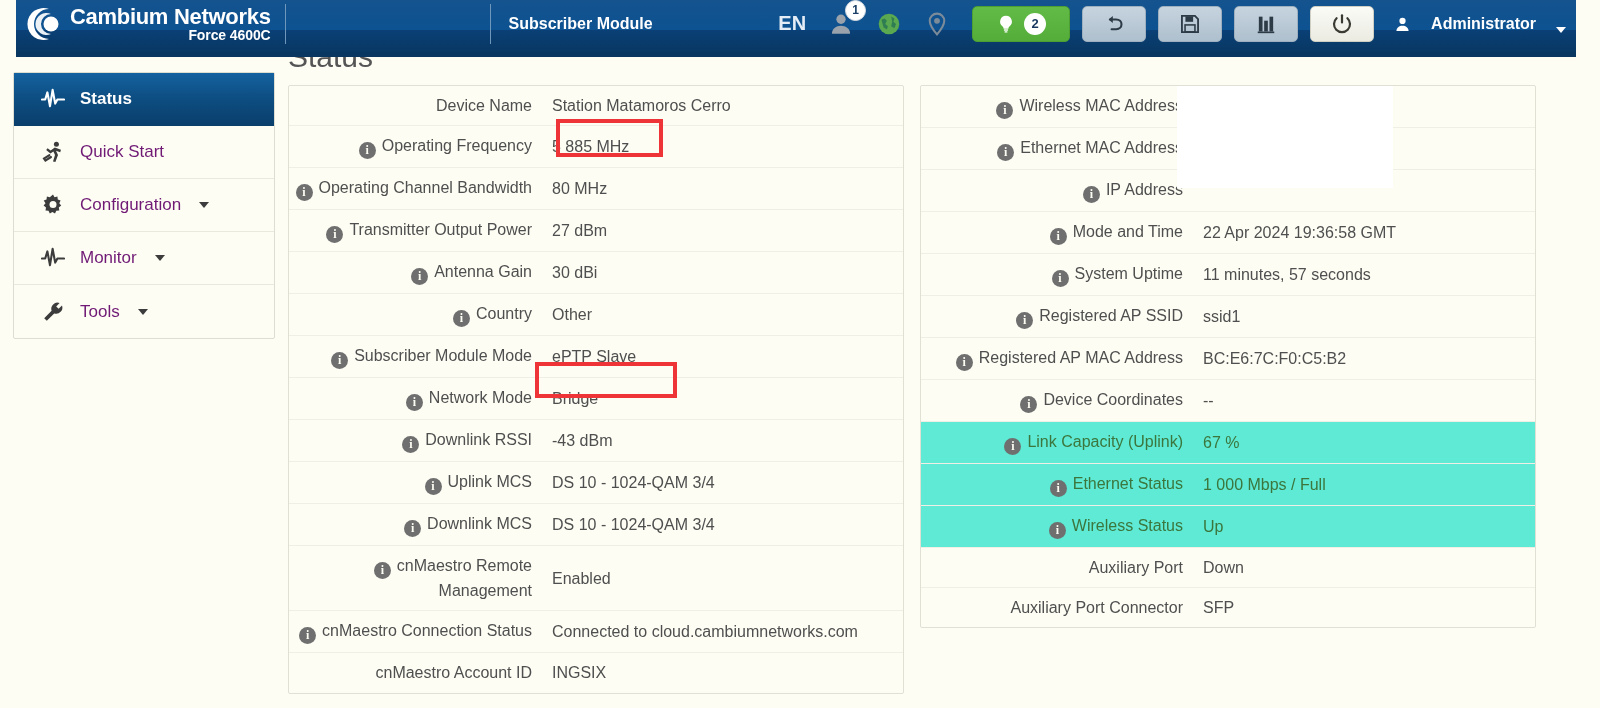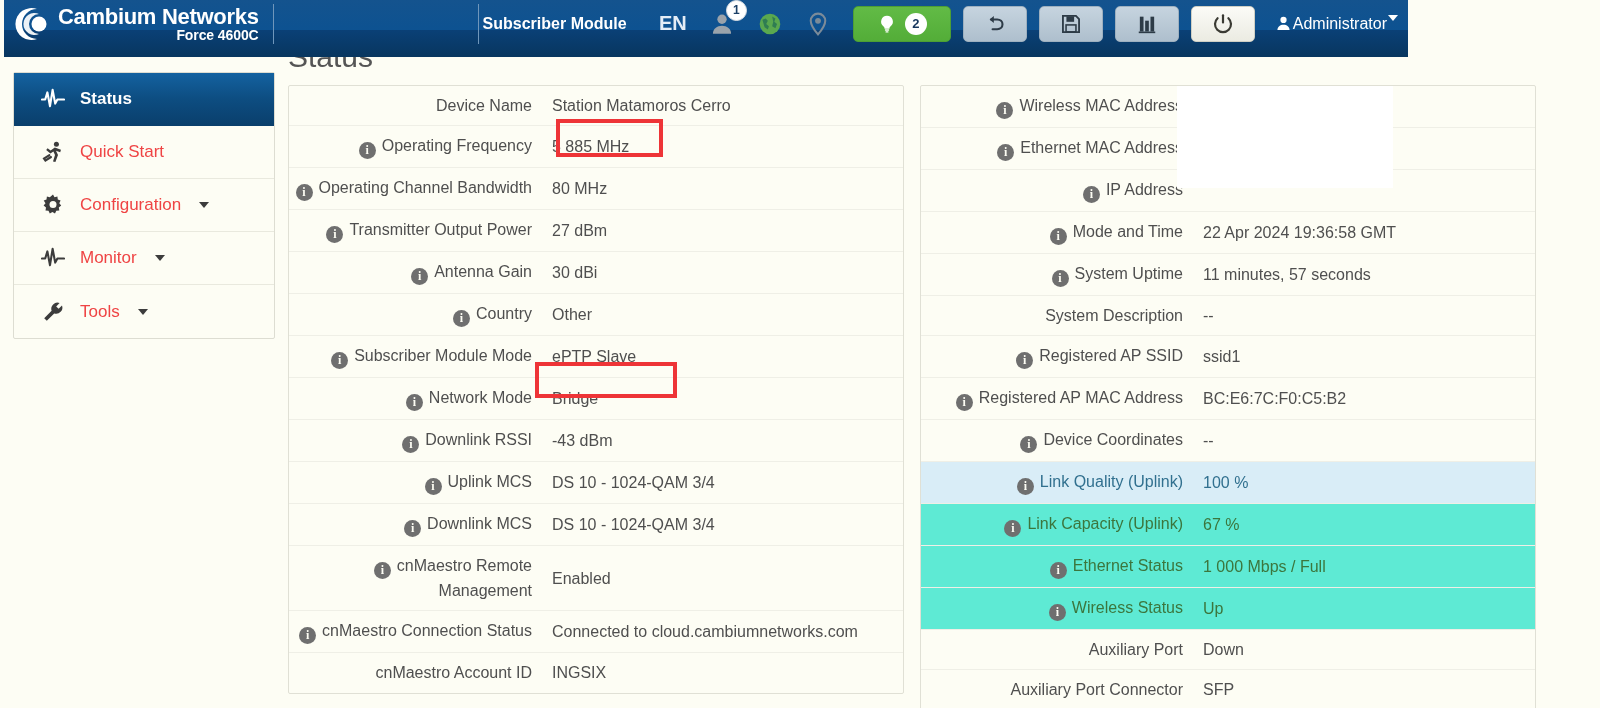--- a/index.html
+++ b/index.html
@@ -5,22 +5,22 @@
   * { box-sizing: border-box; margin: 0; padding: 0; }
   html, body {
     width: 1600px; height: 708px;
     font-family: "Liberation Sans", sans-serif;
     background: #fdfdf4;
     overflow: hidden;
   }
 
   
   .topbar {
-    position: absolute; top: 0; left: 4px;
-    width: 1404px; height: 57px;
+    position: absolute; top: 0; left: 16px;
+    width: 1560px; height: 57px;
     background: linear-gradient(to bottom, #14538e 0%, #0d5291 52%, #0a4076 53%, #08365f 100%);
     z-index: 40;
     display: flex; align-items: flex-start;
   }
   .topbar-inner { display:flex; align-items:center; width:100%; height:47px; }
 
   .brand { display: flex; align-items: center; padding-left: 8px; height: 47px; }
   .brand-logo { width: 40px; height: 40px; flex: 0 0 40px; position: relative; }
   .brand-text { margin-left: 6px; line-height: 1.05; }
   .brand-name {
@@ -29,21 +29,21 @@
   }
   .brand-model {
     color: #ffffff; font-size: 14px; text-align: right; font-weight: 600;
     letter-spacing: -0.1px;
   }
   .vsep { width: 1px; height: 40px; background: #6f96bb; margin: 0 14px; flex: 0 0 1px; }
   .vsep2 { width: 1px; height: 40px; background: #6f96bb; flex: 0 0 1px; }
 
   .page-mode {
     color: #ffffff; font-size: 16px; font-weight: bold;
-    margin-left: 4px; white-space: nowrap;
+    margin-left: 18px; white-space: nowrap;
   }
 
   .hdr-spacer { flex: 1 1 auto; }
 
   .hdr-right { display: flex; align-items: center; gap: 0; padding-right: 10px; height: 47px; }
 
   .lang { color: #e4edf6; font-size: 20px; font-weight: bold; margin-right: 22px; }
 
   .icon-wrap { position: relative; margin-right: 22px; display:flex; align-items:center; }
   .badge {
@@ -72,38 +72,38 @@
     border: 1px solid #9eb0bf; border-radius: 5px;
     width: 64px; height: 36px; margin-right: 12px;
     display: flex; align-items: center; justify-content: center;
   }
   .btn-white {
     background: linear-gradient(to bottom,#fbfbf7,#ebebe2);
     border: 1px solid #cfcfc4; border-radius: 5px;
     width: 64px; height: 36px; margin-right: 20px;
     display: flex; align-items: center; justify-content: center;
   }
-  .admin { display: flex; align-items: flex-start; gap: 1px; color: #ffffff;
-           font-size: 16px; font-weight: normal; white-space: nowrap; }
+  .admin { display: flex; align-items: flex-end; gap: 20px; color: #ffffff;
+           font-size: 16px; font-weight: bold; white-space: nowrap; }
   .caret-d { width:0;height:0;border-left:5px solid transparent;border-right:5px solid transparent;border-top:6px solid #fff; }
 
   
   .sidebar {
     position: absolute; left: 13px; top: 72px;
     width: 262px;
     background: #fdfdf4;
     border: 1px solid #ddddd2;
     border-radius: 2px;
     z-index: 20;
   }
   .nav-item {
     display: flex; align-items: center; gap: 14px;
     height: 53px; padding-left: 26px;
     border-bottom: 1px solid #e9e9de;
-    color: #ef4444; font-size: 17px;
+    color: #701a75; font-size: 17px;
   }
   .nav-item:last-child { border-bottom: none; }
   .nav-item.active {
     background: linear-gradient(to bottom,#1462a0 0%, #0d4d81 50%, #0a3f6c 100%);
     color: #ffffff; font-weight: bold;
     border-bottom: 1px solid #0a3f6c;
   }
   .nav-ico { width: 26px; height: 26px; display:flex;align-items:center;justify-content:center;flex:0 0 26px; }
   .caret-s { width:0;height:0;border-left:5px solid transparent;border-right:5px solid transparent;
              border-top:6px solid #4a4a4a; margin-left:4px; display:inline-block; vertical-align:middle;}
@@ -398,38 +398,30 @@
         </tr>
         <tr>
           <td class="k"><span class="iico">i</span><span>Mode and Time</span></td>
           <td class="v"><span>22 Apr 2024 19:36:58 GMT</span></td>
         </tr>
         <tr>
           <td class="k"><span class="iico">i</span><span>System Uptime</span></td>
           <td class="v"><span>11 minutes, 57 seconds</span></td>
         </tr>
         <tr>
-          <td class="k"><span>System Description</span></td>
-          <td class="v"><span>--</span></td>
-        </tr>
-        <tr>
           <td class="k"><span class="iico">i</span><span>Registered AP SSID</span></td>
           <td class="v"><span>ssid1</span></td>
         </tr>
         <tr>
           <td class="k"><span class="iico">i</span><span>Registered AP MAC Address</span></td>
           <td class="v"><span>BC:E6:7C:F0:C5:B2</span></td>
         </tr>
         <tr>
           <td class="k"><span class="iico">i</span><span>Device Coordinates</span></td>
           <td class="v"><span>--</span></td>
-        </tr>
-        <tr class="hl-blue">
-          <td class="k"><span class="iico">i</span><span>Link Quality (Uplink)</span></td>
-          <td class="v"><span>100 %</span></td>
         </tr>
         <tr class="hl-green">
           <td class="k"><span class="iico">i</span><span>Link Capacity (Uplink)</span></td>
           <td class="v"><span>67 %</span></td>
         </tr>
         <tr class="hl-green">
           <td class="k"><span class="iico">i</span><span>Ethernet Status</span></td>
           <td class="v"><span>1 000 Mbps / Full</span></td>
         </tr>
         <tr class="hl-green">

